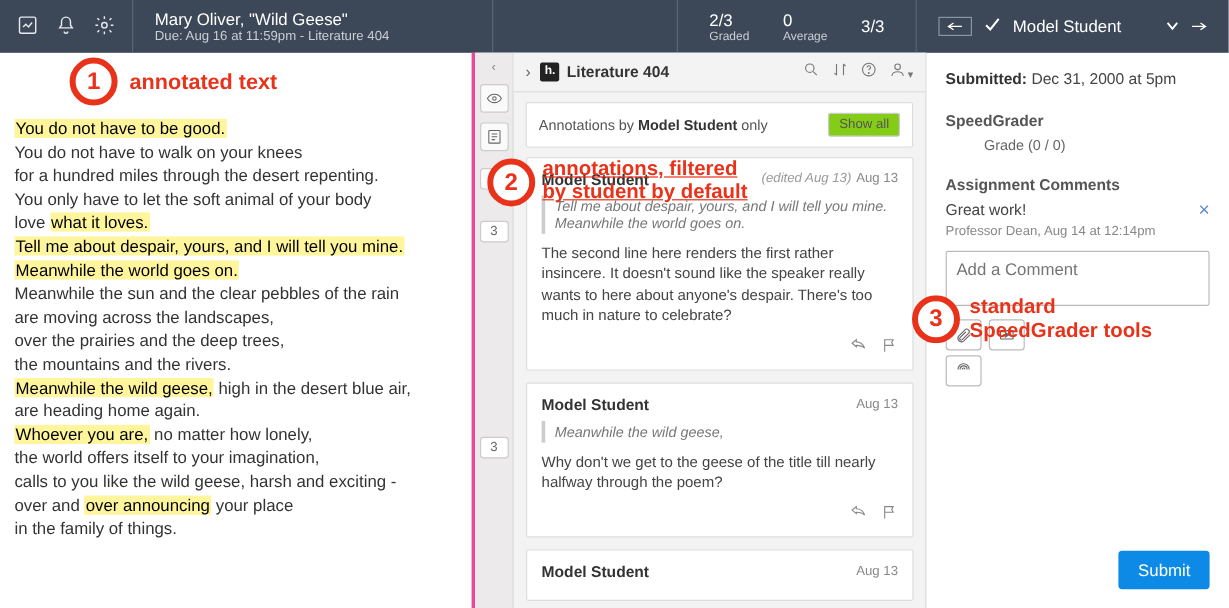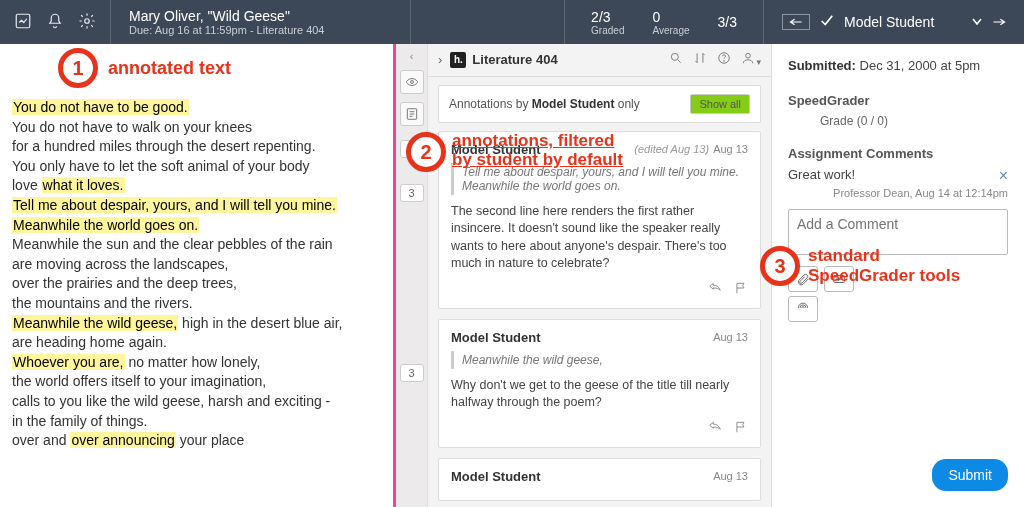--- a/index.html
+++ b/index.html
@@ -57,26 +57,26 @@
   
   .sg-col{width:252px;padding:14px 16px;font-size:13px;color:#444;position:relative;}
   .sub-line{font-size:13px;margin-bottom:20px;}
   .sub-line b{color:#333;}
   .sg-h{font-weight:700;color:#555;margin:18px 0 6px;}
   .grade-line{font-size:12px;color:#666;margin-bottom:8px;margin-left:32px;}
   .select{display:inline-flex;align-items:center;border:1px solid #bbb;border-radius:3px;padding:4px 8px;font-size:13px;gap:20px;cursor:pointer;}
   .select svg{width:9px;height:12px;fill:#666;}
   .comment-row{display:flex;justify-content:space-between;align-items:flex-start;margin-top:6px;}
   .comment-row .x{color:#5b89c9;cursor:pointer;font-size:16px;}
-  .comment-meta{font-size:11px;color:#888;text-align:right;margin-top:2px;}
+  .comment-meta{font-size:11px;color:#888;margin-top:2px;}
   textarea.addc{width:100%;height:46px;border:1px solid #bbb;border-radius:2px;margin-top:10px;padding:6px 8px;font-size:14px;color:#999;resize:none;}
   .attach-row{display:flex;gap:6px;margin-top:8px;}
   .attach-btn{width:30px;height:26px;border:1px solid #bbb;border-radius:3px;display:flex;align-items:center;justify-content:center;}
   .attach-btn svg{width:14px;height:14px;stroke:#666;fill:none;stroke-width:1.6;}
-  .submit{position:absolute;right:16px;bottom:16px;background:#0d8ae6;color:#fff;border:none;padding:8px 16px;font-size:14px;border-radius:14px;cursor:pointer;}
+  .submit{position:absolute;right:16px;bottom:16px;background:#0d8ae6;color:#fff;border:none;padding:8px 16px;font-size:14px;border-radius:3px;cursor:pointer;}
   
   .callout{position:absolute;z-index:50;pointer-events:none;}
   .badge{width:40px;height:40px;border:5px solid #e8321a;border-radius:50%;display:flex;align-items:center;justify-content:center;font-weight:800;font-size:20px;color:#e8321a;background:#fff;}
   .ctext{color:#e8321a;font-weight:800;font-size:18px;font-family:Arial,sans-serif;}
   .co1{top:48px;left:58px;display:flex;align-items:center;gap:10px;}
   .co2{top:132px;left:406px;display:flex;align-items:flex-start;gap:6px;}
   .co2 .ctext{line-height:1.1;font-size:17px;text-decoration:underline;}
   .co3{top:246px;left:760px;display:flex;align-items:flex-start;gap:8px;}
   .co3 .ctext{line-height:1.15;font-size:17px;}
 </style>
@@ -150,22 +150,22 @@
       <p><mark>Meanwhile the world goes on.</mark></p>
       <p><span>Meanwhile the sun and the clear pebbles of the rain</span></p>
       <p><span>are moving across the landscapes,</span></p>
       <p><span>over the prairies and the deep trees,</span></p>
       <p><span>the mountains and the rivers.</span></p>
       <p><mark>Meanwhile the wild geese,</mark><span> high in the desert blue air,</span></p>
       <p><span>are heading home again.</span></p>
       <p><mark>Whoever you are,</mark><span> no matter how lonely,</span></p>
       <p><span>the world offers itself to your imagination,</span></p>
       <p><span>calls to you like the wild geese, harsh and exciting -</span></p>
+      <p><span>over and </span><mark>over announcing</mark><span> your place</span></p>
       <p><span>in the family of things.</span></p>
-      <p><span>over and </span><mark>over announcing</mark><span> your place</span></p>
     </div>
 
   <div class="mid-col">
     <div class="mid-gutter">
       <span style="color:#888">‹</span>
       <div class="gut-btn">
           <svg viewBox="0 0 24 24">
             <path d="M2 12s3.5-6 10-6 10 6 10 6-3.5 6-10 6S2 12 2 12z"></path>
             <circle cx="12" cy="12" r="2.5"></circle>
           </svg>

